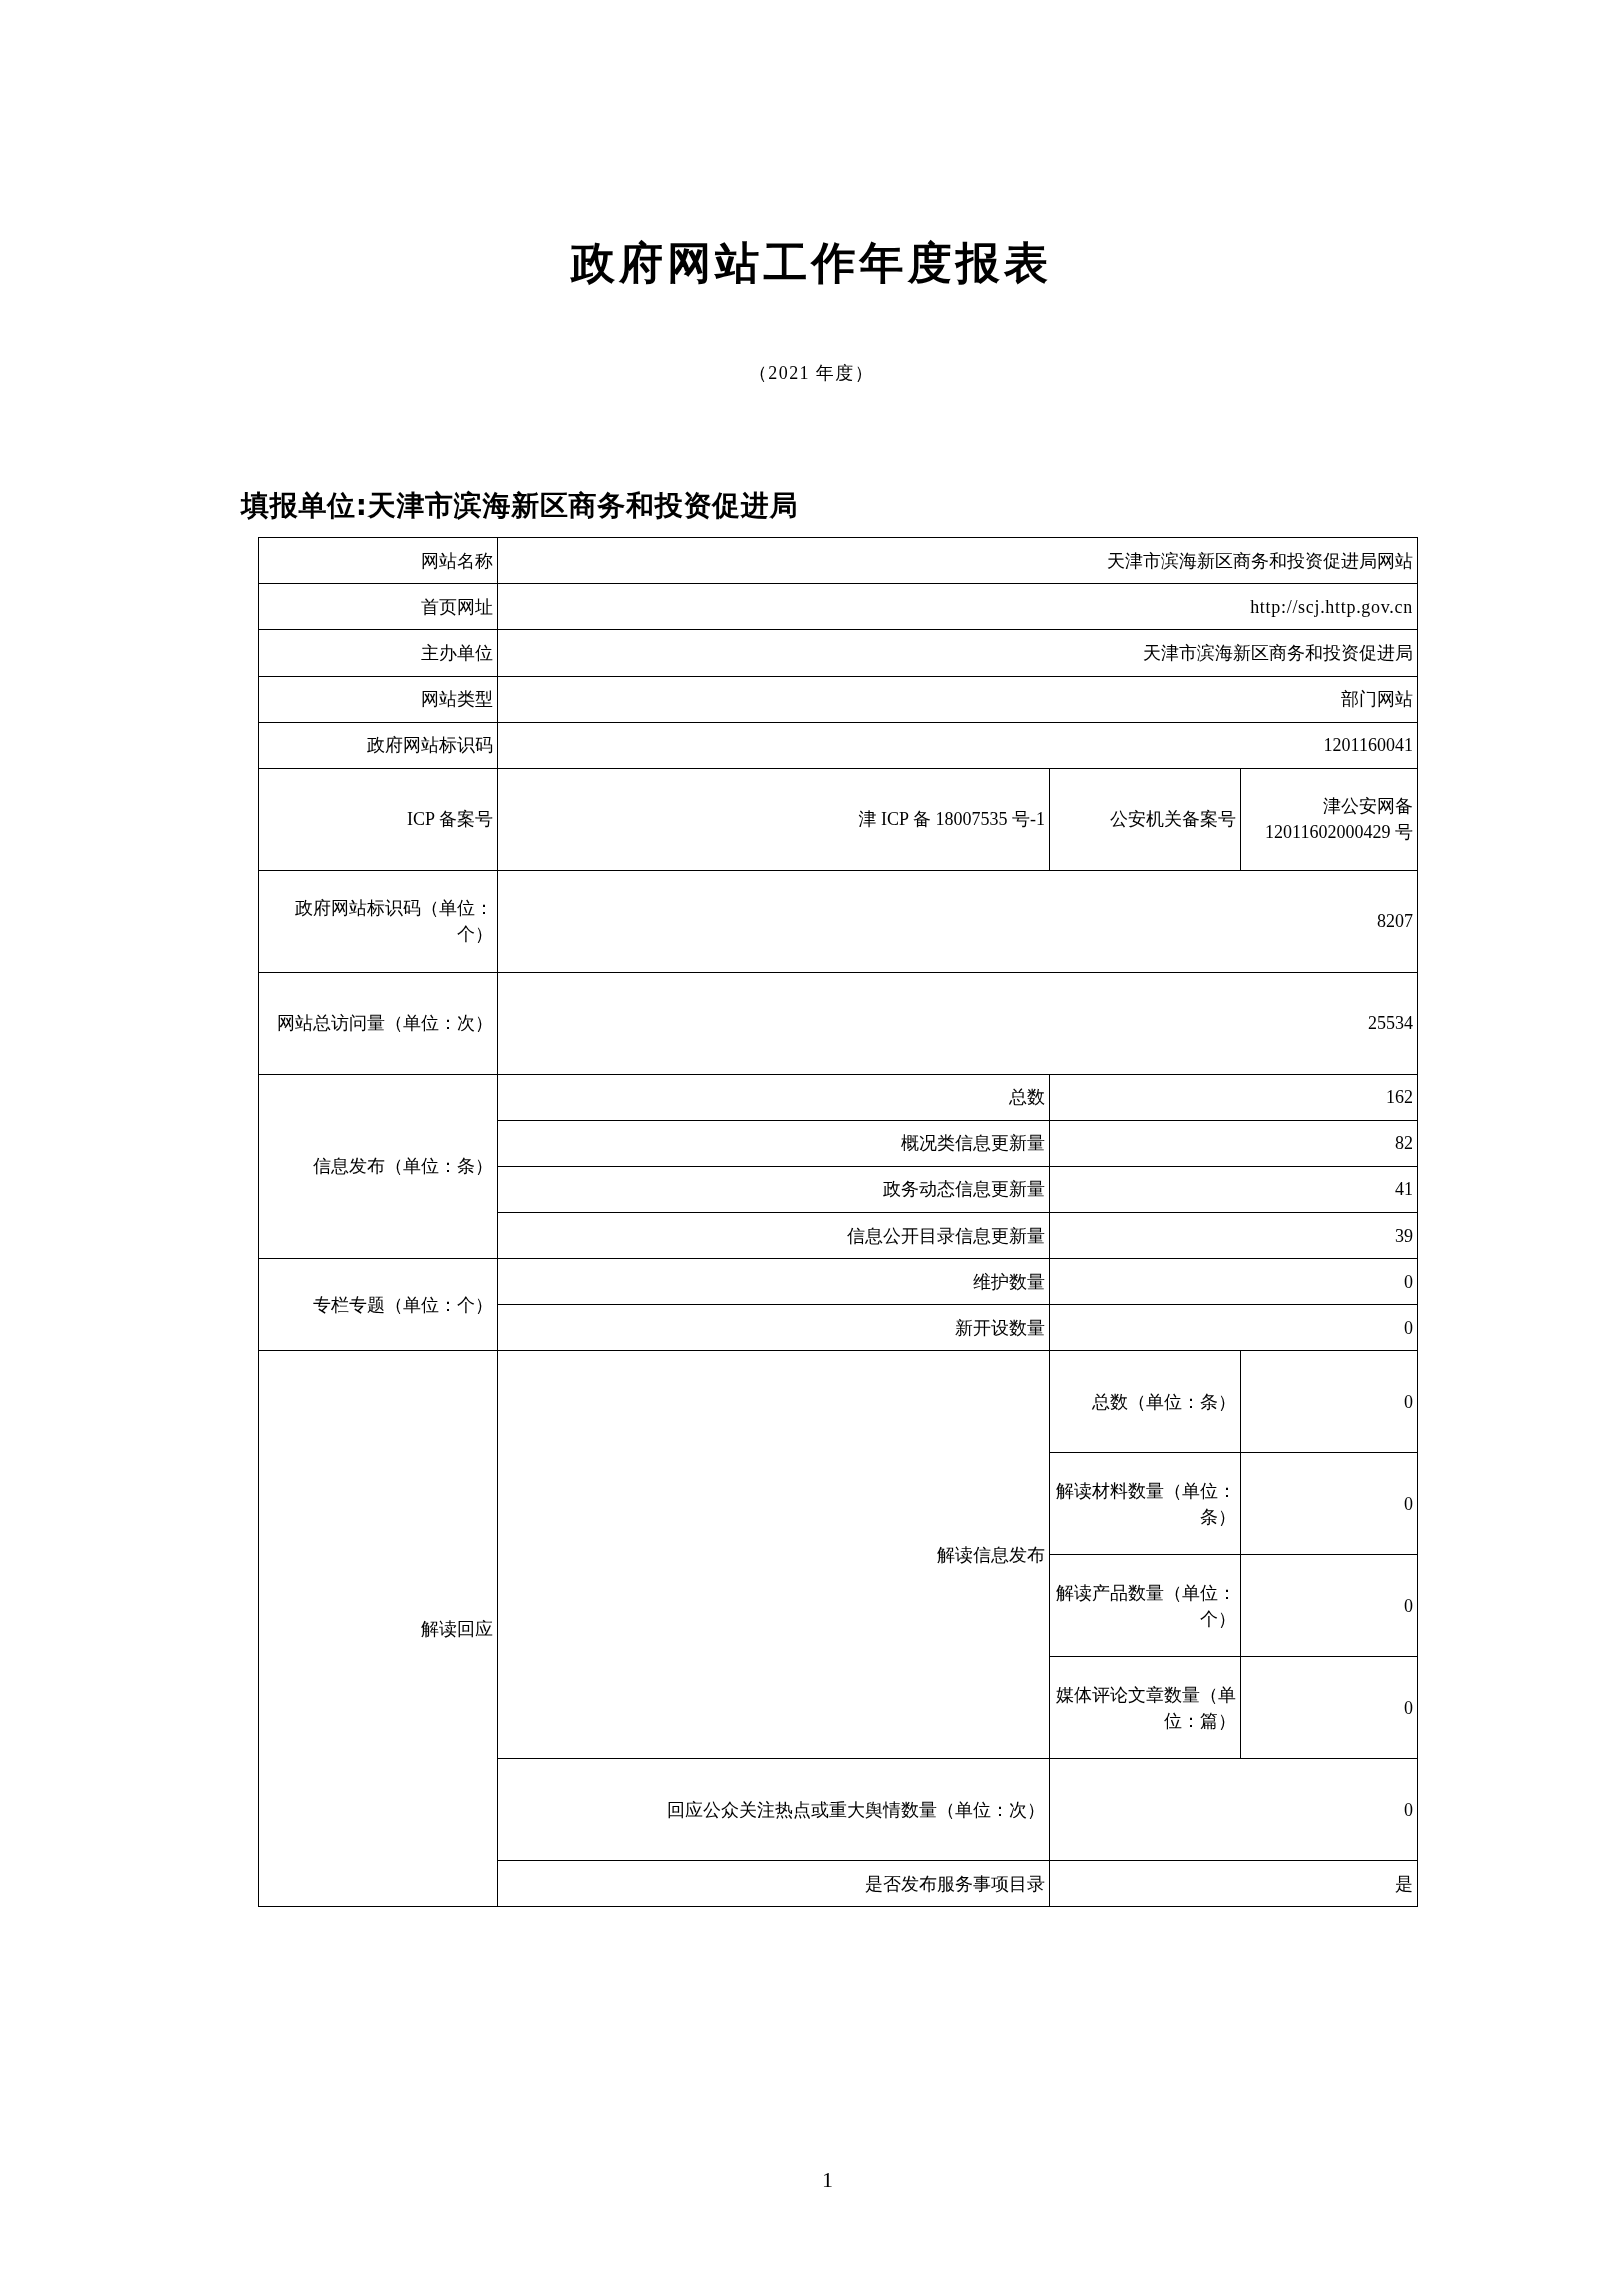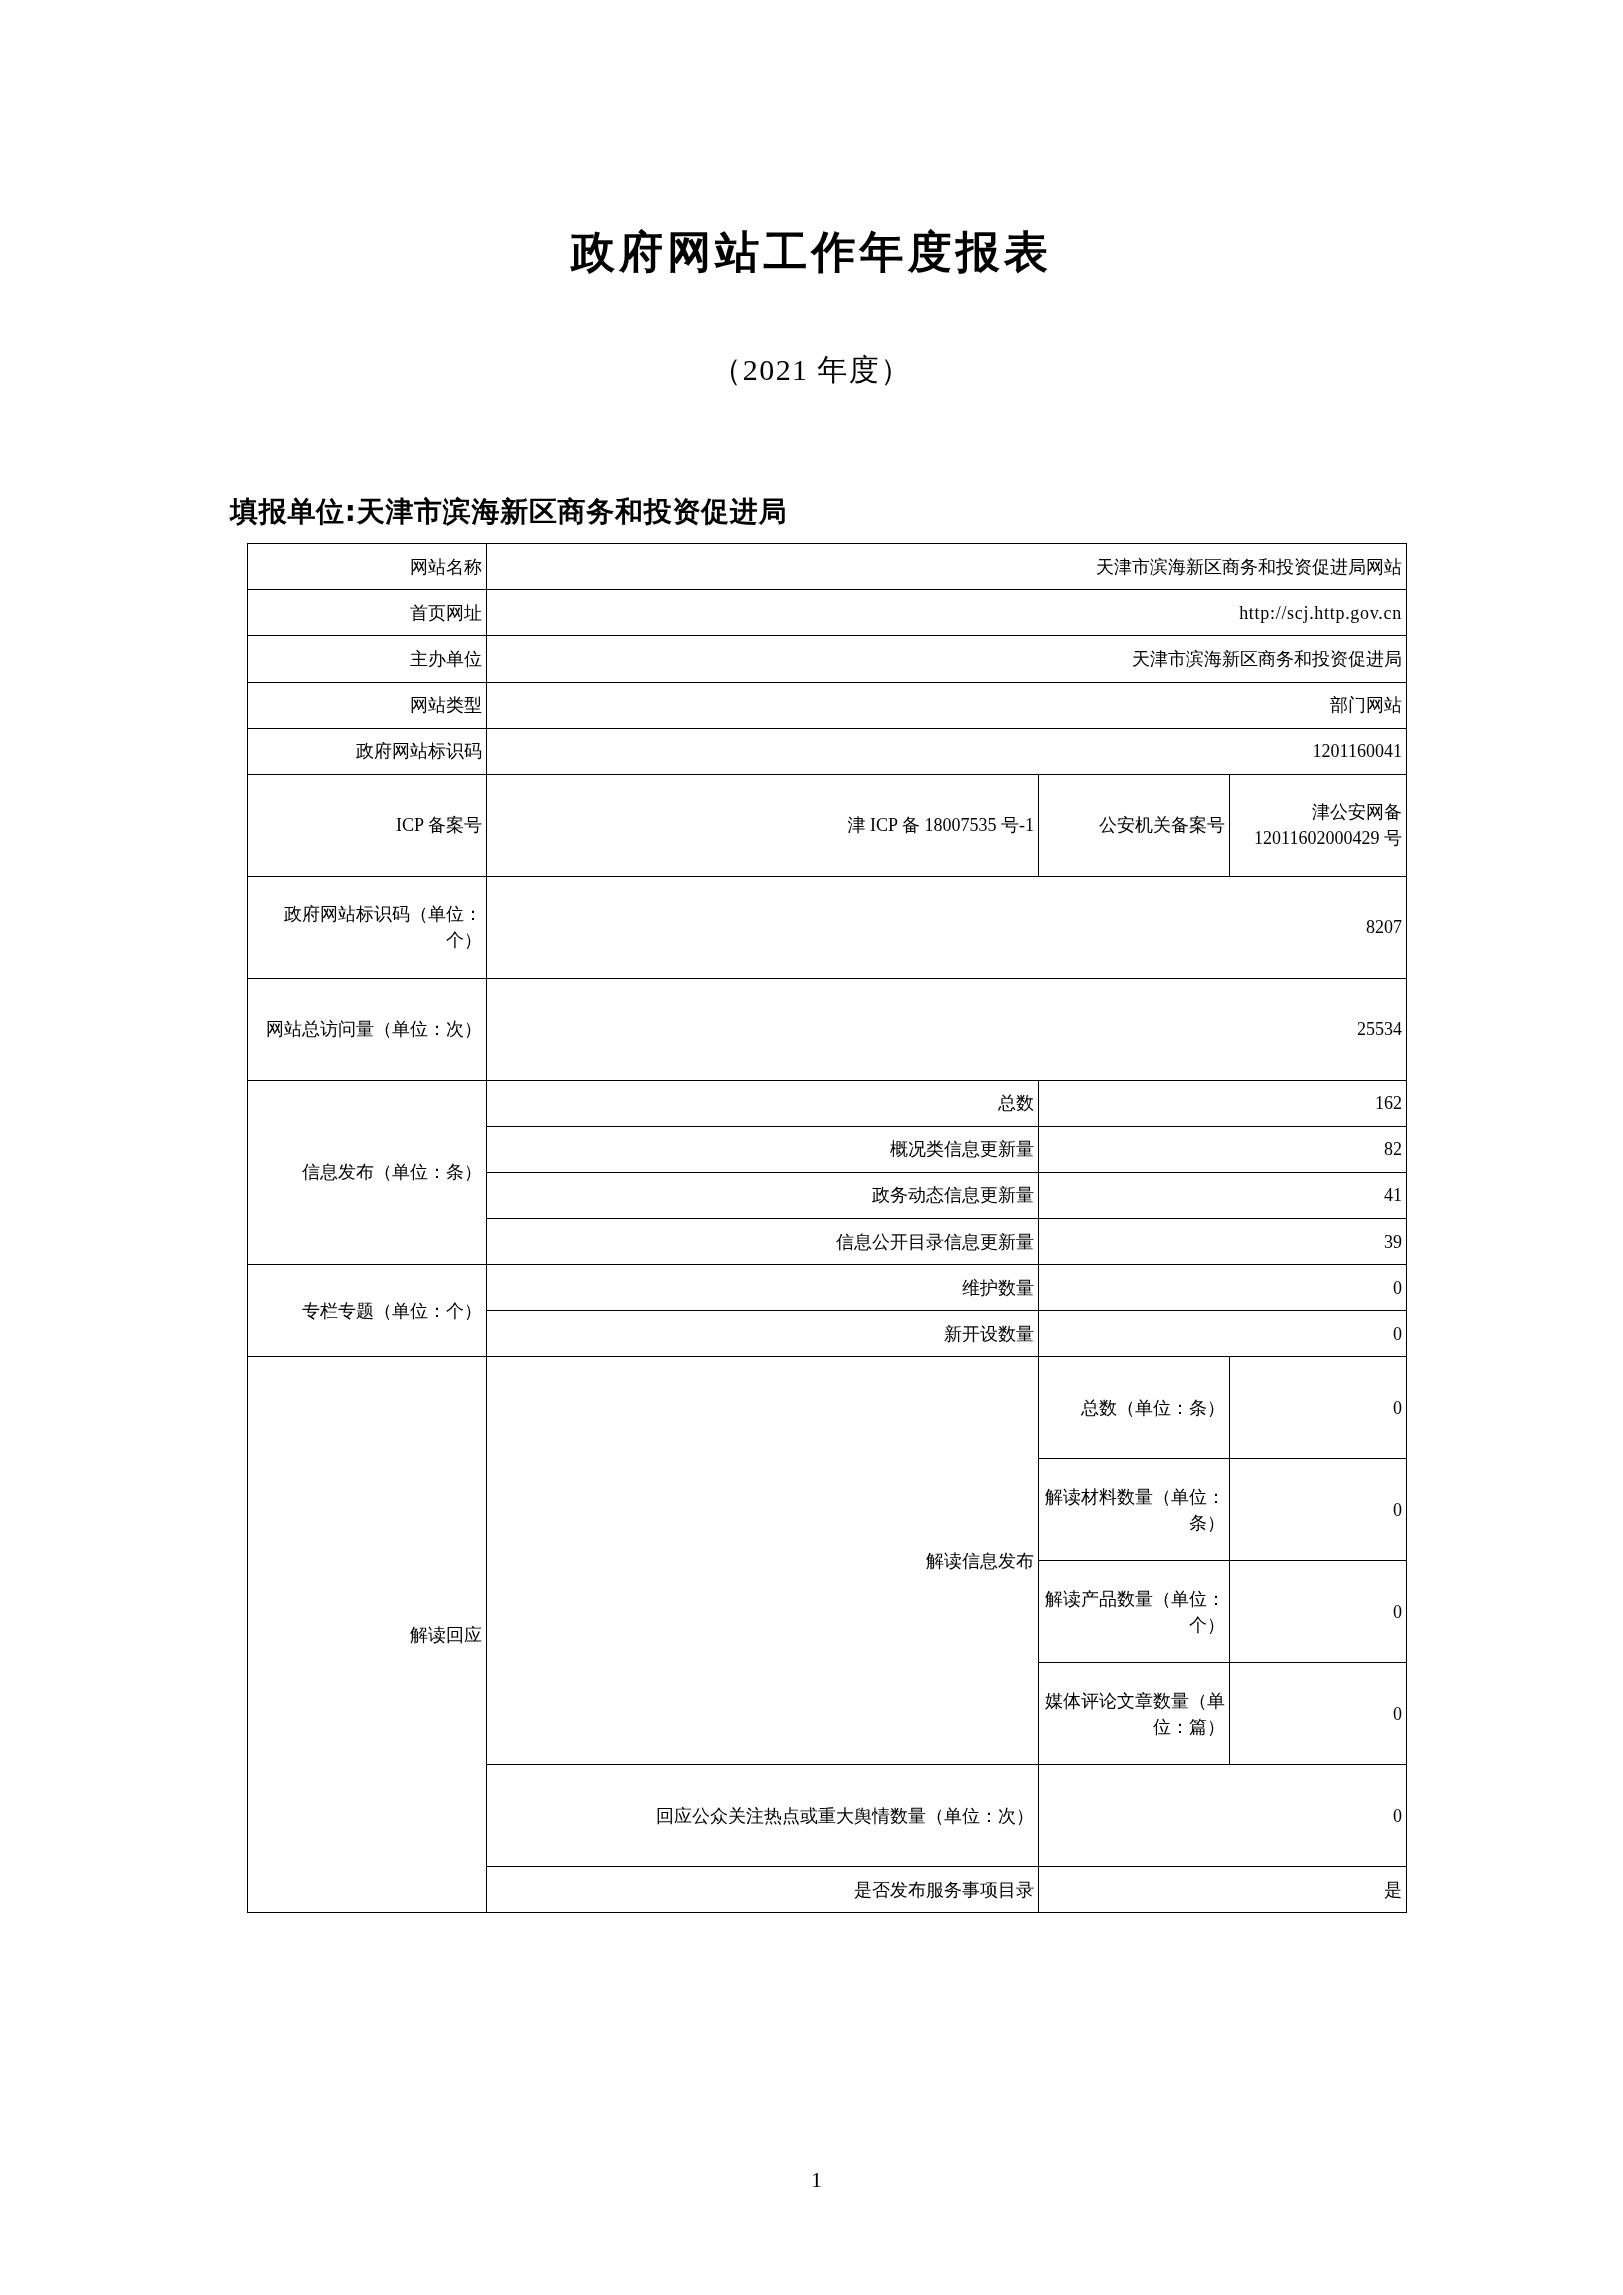--- a/index.html
+++ b/index.html
@@ -9,35 +9,35 @@
   }
   body {
     font-family: "Liberation Serif", "DejaVu Serif", serif;
     color: #000000;
   }
   .page {
     width: 1623px;
     height: 2295px;
     position: relative;
     box-sizing: border-box;
-    padding: 5px;
+    padding: 16px;
     background: #fff;
     overflow: hidden;
   }
   .doc-title {
     text-align: center;
     font-size: 44px;
     font-weight: bold;
     letter-spacing: 4.1px;
     margin-top: 218px;
     font-family: "DejaVu Sans", "Liberation Sans", sans-serif;
   }
   .doc-subtitle {
     text-align: center;
-    font-size: 30px;
+    font-size: 18px;
     margin-top: 68px;
     letter-spacing: 1.4px;
     font-family: "Liberation Serif", "DejaVu Serif", serif;
   }
   .unit-line {
     margin-top: 102px;
     margin-left: 225px;
     font-size: 28px;
     font-weight: bold;
     font-family: "DejaVu Sans", "Liberation Sans", sans-serif;

